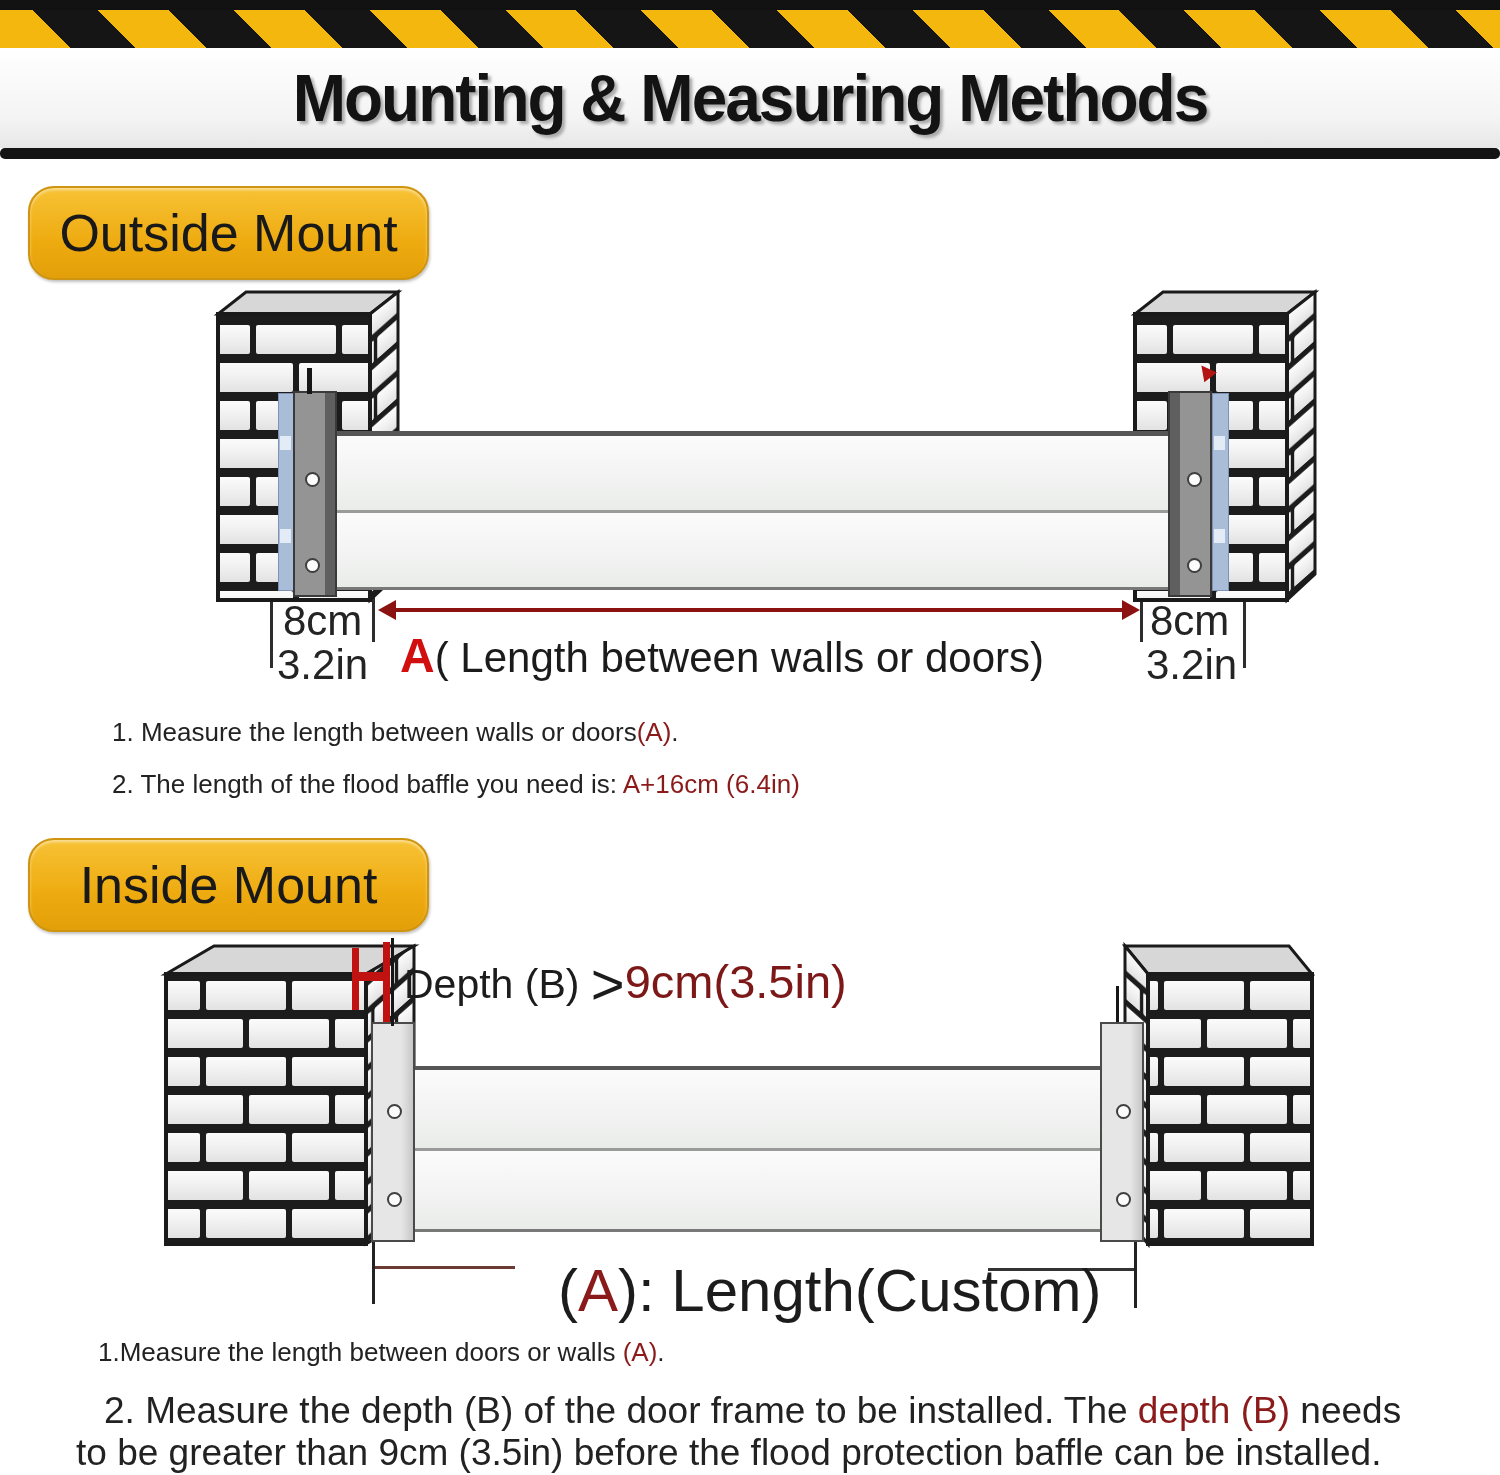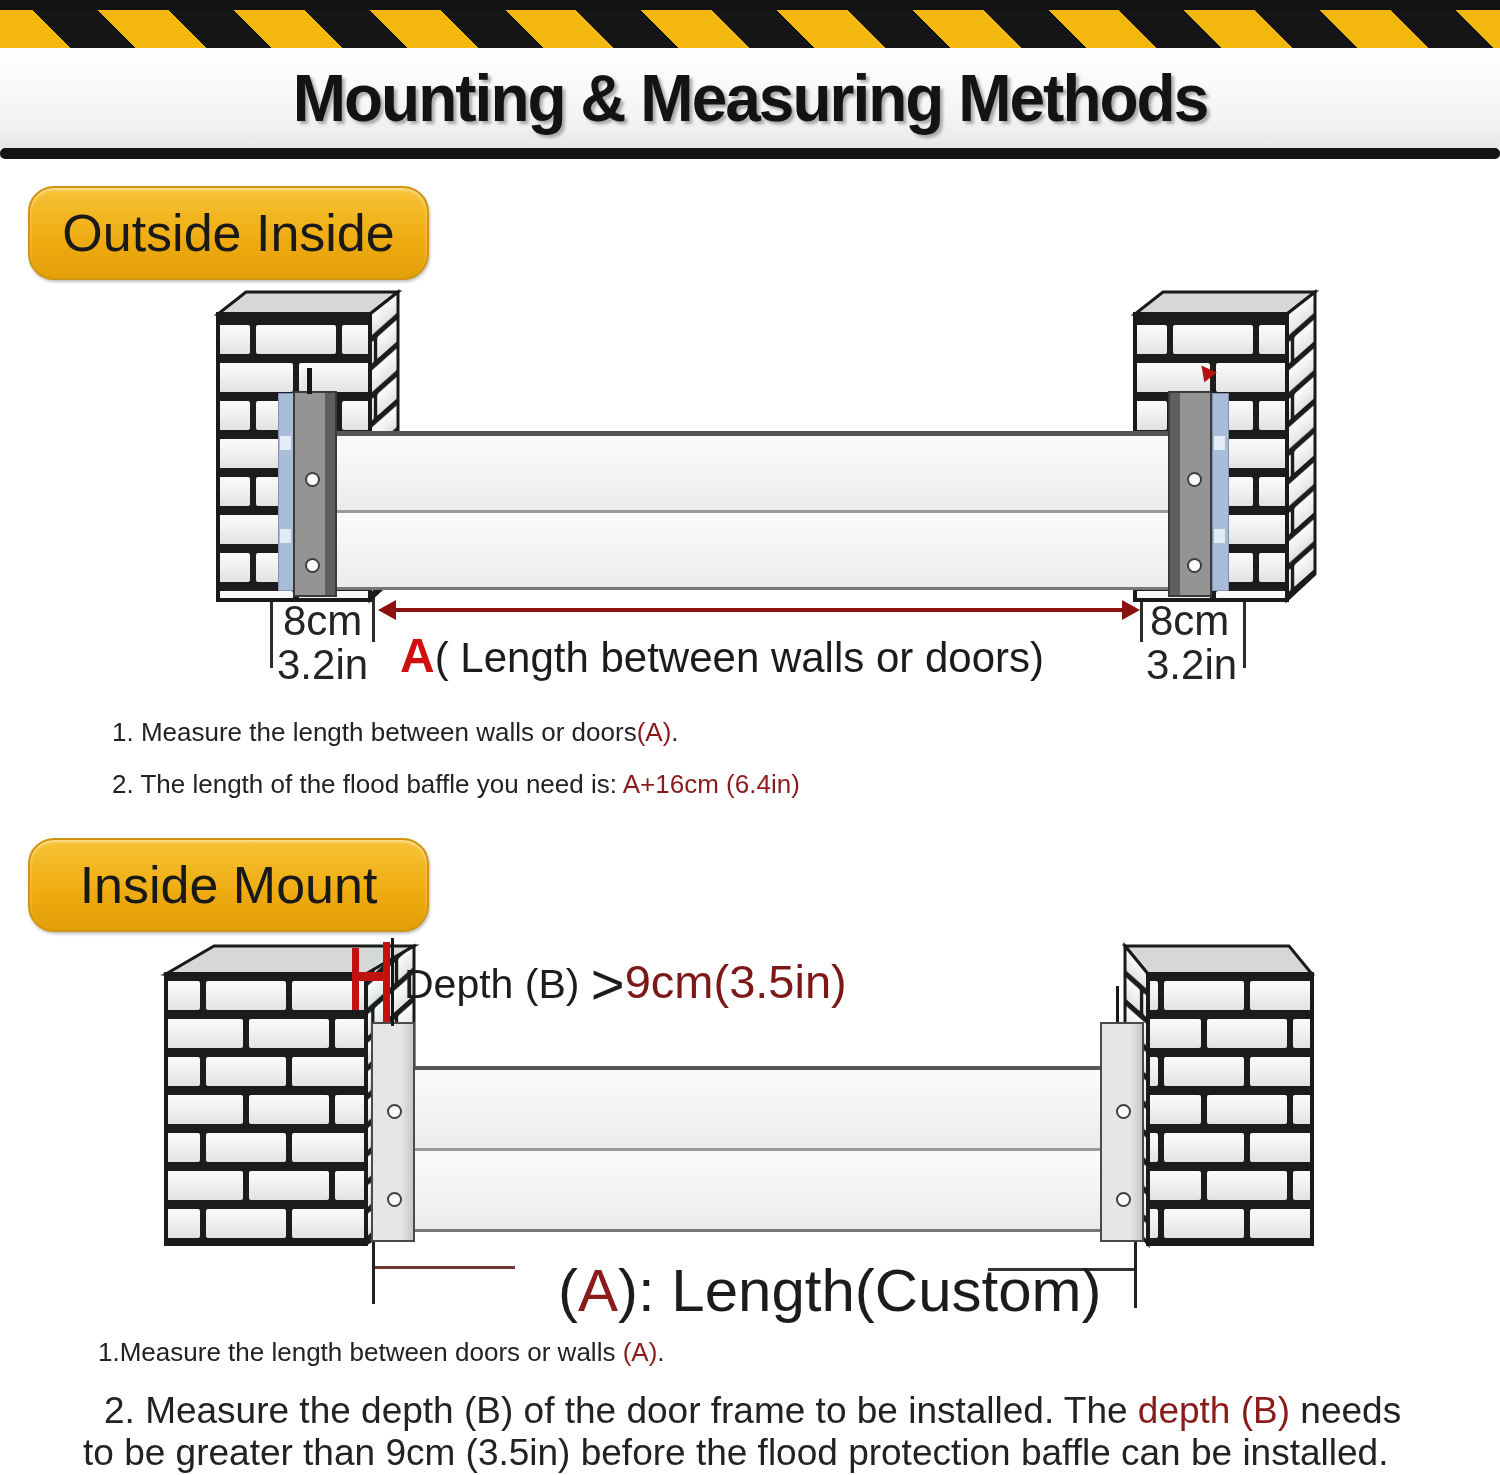--- a/index.html
+++ b/index.html
@@ -107,21 +107,21 @@
   </svg>
 
   <div class="tape-top"></div>
   <div class="tape"></div>
   <div class="title-band">
     <div class="page-title">Mounting &amp; Measuring Methods</div>
   </div>
   <div class="divider-bar"></div>
 
   <div class="badge outside">
-    <span>Outside Inside</span>
+    <span>Outside Mount</span>
   </div>
 
   <svg class="pillar" style="left:210px;top:282px" width="200" height="322">
     <polygon points="8,32 160,32 188,10 36,10" fill="#d7d7d7" stroke="#1a1a1a" stroke-width="3"></polygon>
     <polygon points="160,32 188,10 188,292 160,318" fill="url(#brickSideR)" stroke="#1a1a1a" stroke-width="3"></polygon>
     <rect x="8" y="32" width="152" height="286" fill="url(#brickF)" stroke="#1a1a1a" stroke-width="4"></rect>
   </svg>
 
   <svg class="pillar" style="left:1127px;top:282px" width="200" height="322">
     <polygon points="8,32 160,32 188,10 36,10" fill="#d7d7d7" stroke="#1a1a1a" stroke-width="3"></polygon>
@@ -226,17 +226,17 @@
   </div>
   <div class="dim-line" style="left:988px;top:1268px;width:148px"></div>
   <div class="tick" style="left:1134px;top:1232px;height:76px;background:#222"></div>
 
   <div class="step" style="left:98px;top:1338px">
     <span>1.Measure the length between doors or walls </span><span class="hl">(A)</span><span>.</span>
   </div>
   <div class="step small-step" style="left:104px;top:1390px">
     <span>2. Measure the depth (B) of the door frame to be installed. The </span><span class="hl">depth (B)</span><span> needs</span>
   </div>
-  <div class="step small-step" style="left:83px;top:1432px">
+  <div class="step small-step" style="left:76px;top:1432px">
     <span>to be greater than 9cm (3.5in) before the flood protection baffle can be installed.</span>
   </div>
 
 </div>
 
 </body></html>

